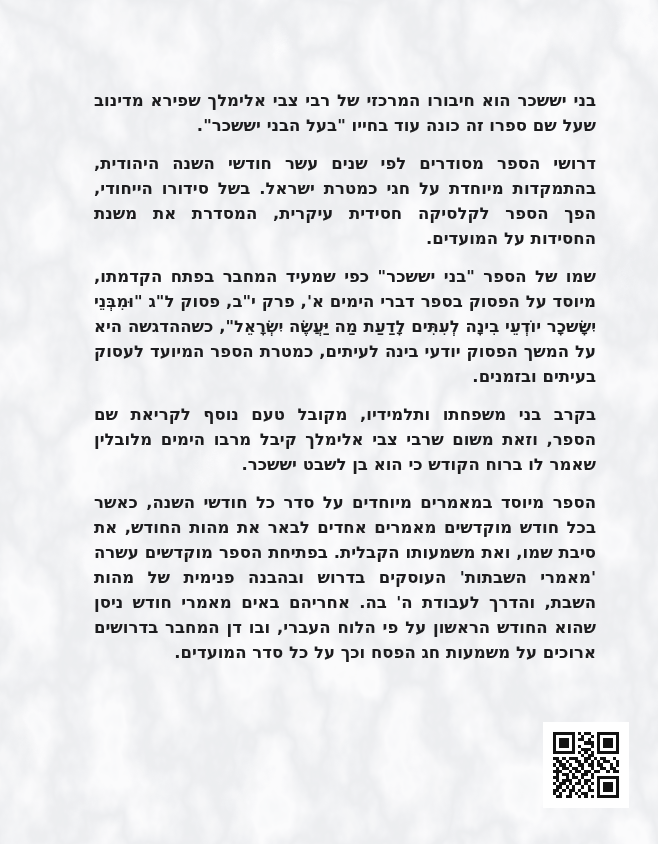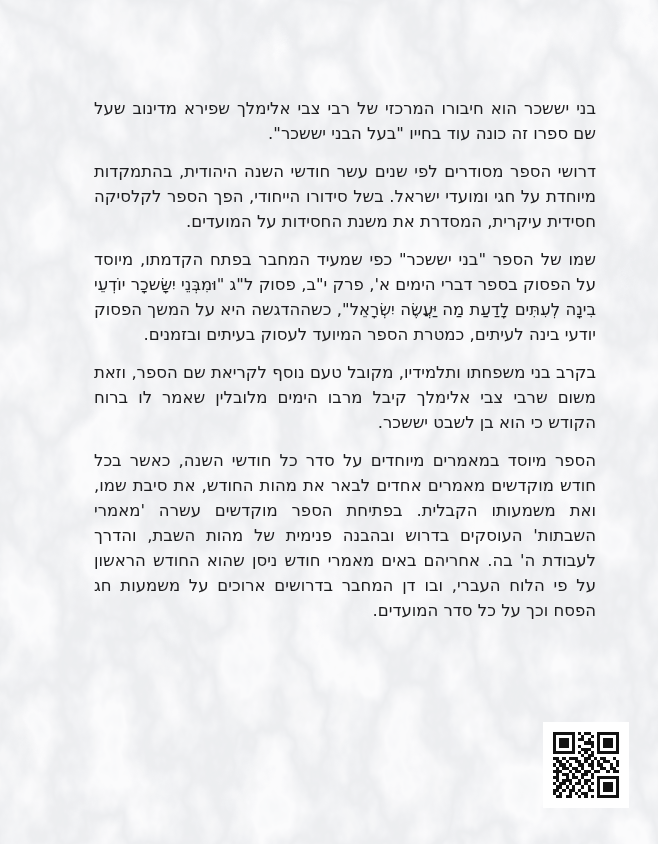--- a/index.html
+++ b/index.html
@@ -15,29 +15,30 @@
   }
   .marble-bg {
     position: absolute;
     top: 0; left: 0;
     width: 658px;
     height: 844px;
     z-index: 0;
   }
   .article {
     position: absolute;
-    top: 96px;
+    top: 88px;
     right: 62px;
     left: 94px;
     z-index: 1;
     direction: rtl;
     text-align: justify;
     color: #1d1d1f;
     font-size: 16.5px;
     line-height: 25px;
+    font-weight: bold;
   }
   .article p {
     margin: 0 0 13px 0;
   }
   .qr-card {
     position: absolute;
     left: 543px;
     top: 722px;
     width: 86px;
     height: 86px;
@@ -68,21 +69,21 @@
         <feFuncA type="linear" slope="0" intercept="1"></feFuncA>
       </feComponentTransfer>
     </filter>
   </defs>
   <rect x="0" y="0" width="658" height="844" fill="#eef0f1"></rect>
   <rect x="0" y="0" width="658" height="844" filter="url(#marbleF)"></rect>
 </svg>
 
 <main id="article" class="article" dir="rtl" style="color: rgb(29, 29, 31);">
     <p>בני יששכר הוא חיבורו המרכזי של רבי צבי אלימלך שפירא מדינוב שעל שם ספרו זה כונה עוד בחייו "בעל הבני יששכר".</p>
-    <p>דרושי הספר מסודרים לפי שנים עשר חודשי השנה היהודית, בהתמקדות מיוחדת על חגי ומועדי ישראל. בשל סידורו הייחודי, הפך הספר לקלסיקה חסידית עיקרית, המסדרת את משנת החסידות על המועדים.</p>
+    <p>דרושי הספר מסודרים לפי שנים עשר חודשי השנה היהודית, בהתמקדות מיוחדת על חגי כמטרת ישראל. בשל סידורו הייחודי, הפך הספר לקלסיקה חסידית עיקרית, המסדרת את משנת החסידות על המועדים.</p>
     <p>שמו של הספר "בני יששכר" כפי שמעיד המחבר בפתח הקדמתו, מיוסד על הפסוק בספר דברי הימים א', פרק י"ב, פסוק ל"ג "וּמִבְּנֵי יִשָּׂשכָר יוֹדְעֵי בִינָה לְעִתִּים לָדַעַת מַה יַּעֲשֶׂה יִשְׂרָאֵל", כשההדגשה היא על המשך הפסוק יודעי בינה לעיתים, כמטרת הספר המיועד לעסוק בעיתים ובזמנים.</p>
     <p>בקרב בני משפחתו ותלמידיו, מקובל טעם נוסף לקריאת שם הספר, וזאת משום שרבי צבי אלימלך קיבל מרבו הימים מלובלין שאמר לו ברוח הקודש כי הוא בן לשבט יששכר.</p>
     <p>הספר מיוסד במאמרים מיוחדים על סדר כל חודשי השנה, כאשר בכל חודש מוקדשים מאמרים אחדים לבאר את מהות החודש, את סיבת שמו, ואת משמעותו הקבלית. בפתיחת הספר מוקדשים עשרה 'מאמרי השבתות' העוסקים בדרוש ובהבנה פנימית של מהות השבת, והדרך לעבודת ה' בה. אחריהם באים מאמרי חודש ניסן שהוא החודש הראשון על פי הלוח העברי, ובו דן המחבר בדרושים ארוכים על משמעות חג הפסח וכך על כל סדר המועדים.</p>
   </main>
 
 <div class="qr-card" style="background: rgb(255, 255, 255);">
   <svg id="qr" viewBox="0 0 21 21" shape-rendering="crispEdges" xmlns="http://www.w3.org/2000/svg" aria-hidden="true">
       <path d="M0 0h1v1h-1zM1 0h1v1h-1zM2 0h1v1h-1zM3 0h1v1h-1zM4 0h1v1h-1zM5 0h1v1h-1zM6 0h1v1h-1zM8 0h1v1h-1zM10 0h1v1h-1zM11 0h1v1h-1zM14 0h1v1h-1zM15 0h1v1h-1zM16 0h1v1h-1zM17 0h1v1h-1zM18 0h1v1h-1zM19 0h1v1h-1zM20 0h1v1h-1zM0 1h1v1h-1zM6 1h1v1h-1zM9 1h1v1h-1zM12 1h1v1h-1zM14 1h1v1h-1zM20 1h1v1h-1zM0 2h1v1h-1zM2 2h1v1h-1zM3 2h1v1h-1zM4 2h1v1h-1zM6 2h1v1h-1zM8 2h1v1h-1zM9 2h1v1h-1zM11 2h1v1h-1zM14 2h1v1h-1zM16 2h1v1h-1zM17 2h1v1h-1zM18 2h1v1h-1zM20 2h1v1h-1zM0 3h1v1h-1zM2 3h1v1h-1zM3 3h1v1h-1zM4 3h1v1h-1zM6 3h1v1h-1zM10 3h1v1h-1zM11 3h1v1h-1zM12 3h1v1h-1zM14 3h1v1h-1zM16 3h1v1h-1zM17 3h1v1h-1zM18 3h1v1h-1zM20 3h1v1h-1zM0 4h1v1h-1zM2 4h1v1h-1zM3 4h1v1h-1zM4 4h1v1h-1zM6 4h1v1h-1zM8 4h1v1h-1zM12 4h1v1h-1zM14 4h1v1h-1zM16 4h1v1h-1zM17 4h1v1h-1zM18 4h1v1h-1zM20 4h1v1h-1zM0 5h1v1h-1zM6 5h1v1h-1zM9 5h1v1h-1zM10 5h1v1h-1zM11 5h1v1h-1zM14 5h1v1h-1zM20 5h1v1h-1zM0 6h1v1h-1zM1 6h1v1h-1zM2 6h1v1h-1zM3 6h1v1h-1zM4 6h1v1h-1zM5 6h1v1h-1zM6 6h1v1h-1zM8 6h1v1h-1zM10 6h1v1h-1zM12 6h1v1h-1zM14 6h1v1h-1zM15 6h1v1h-1zM16 6h1v1h-1zM17 6h1v1h-1zM18 6h1v1h-1zM19 6h1v1h-1zM20 6h1v1h-1zM9 7h1v1h-1zM11 7h1v1h-1zM12 7h1v1h-1zM0 8h1v1h-1zM1 8h1v1h-1zM3 8h1v1h-1zM5 8h1v1h-1zM6 8h1v1h-1zM7 8h1v1h-1zM10 8h1v1h-1zM11 8h1v1h-1zM13 8h1v1h-1zM15 8h1v1h-1zM16 8h1v1h-1zM19 8h1v1h-1zM1 9h1v1h-1zM2 9h1v1h-1zM4 9h1v1h-1zM7 9h1v1h-1zM8 9h1v1h-1zM10 9h1v1h-1zM12 9h1v1h-1zM14 9h1v1h-1zM16 9h1v1h-1zM17 9h1v1h-1zM20 9h1v1h-1zM0 10h1v1h-1zM2 10h1v1h-1zM3 10h1v1h-1zM5 10h1v1h-1zM8 10h1v1h-1zM9 10h1v1h-1zM11 10h1v1h-1zM12 10h1v1h-1zM14 10h1v1h-1zM15 10h1v1h-1zM18 10h1v1h-1zM20 10h1v1h-1zM1 11h1v1h-1zM3 11h1v1h-1zM4 11h1v1h-1zM6 11h1v1h-1zM7 11h1v1h-1zM9 11h1v1h-1zM12 11h1v1h-1zM15 11h1v1h-1zM16 11h1v1h-1zM18 11h1v1h-1zM19 11h1v1h-1zM0 12h1v1h-1zM1 12h1v1h-1zM2 12h1v1h-1zM5 12h1v1h-1zM7 12h1v1h-1zM8 12h1v1h-1zM10 12h1v1h-1zM11 12h1v1h-1zM13 12h1v1h-1zM14 12h1v1h-1zM17 12h1v1h-1zM19 12h1v1h-1zM20 12h1v1h-1zM1 13h1v1h-1zM3 13h1v1h-1zM4 13h1v1h-1zM6 13h1v1h-1zM9 13h1v1h-1zM10 13h1v1h-1zM12 13h1v1h-1zM0 14h1v1h-1zM1 14h1v1h-1zM4 14h1v1h-1zM6 14h1v1h-1zM7 14h1v1h-1zM9 14h1v1h-1zM12 14h1v1h-1zM14 14h1v1h-1zM15 14h1v1h-1zM16 14h1v1h-1zM17 14h1v1h-1zM18 14h1v1h-1zM19 14h1v1h-1zM20 14h1v1h-1zM1 15h1v1h-1zM3 15h1v1h-1zM4 15h1v1h-1zM5 15h1v1h-1zM8 15h1v1h-1zM10 15h1v1h-1zM11 15h1v1h-1zM14 15h1v1h-1zM20 15h1v1h-1zM0 16h1v1h-1zM2 16h1v1h-1zM3 16h1v1h-1zM5 16h1v1h-1zM7 16h1v1h-1zM8 16h1v1h-1zM10 16h1v1h-1zM12 16h1v1h-1zM14 16h1v1h-1zM16 16h1v1h-1zM17 16h1v1h-1zM18 16h1v1h-1zM20 16h1v1h-1zM1 17h1v1h-1zM2 17h1v1h-1zM4 17h1v1h-1zM6 17h1v1h-1zM9 17h1v1h-1zM11 17h1v1h-1zM14 17h1v1h-1zM16 17h1v1h-1zM17 17h1v1h-1zM18 17h1v1h-1zM20 17h1v1h-1zM0 18h1v1h-1zM1 18h1v1h-1zM3 18h1v1h-1zM5 18h1v1h-1zM6 18h1v1h-1zM8 18h1v1h-1zM11 18h1v1h-1zM12 18h1v1h-1zM14 18h1v1h-1zM16 18h1v1h-1zM17 18h1v1h-1zM18 18h1v1h-1zM20 18h1v1h-1zM0 19h1v1h-1zM2 19h1v1h-1zM5 19h1v1h-1zM7 19h1v1h-1zM9 19h1v1h-1zM10 19h1v1h-1zM14 19h1v1h-1zM20 19h1v1h-1zM1 20h1v1h-1zM2 20h1v1h-1zM4 20h1v1h-1zM5 20h1v1h-1zM8 20h1v1h-1zM10 20h1v1h-1zM12 20h1v1h-1zM14 20h1v1h-1zM15 20h1v1h-1zM16 20h1v1h-1zM17 20h1v1h-1zM18 20h1v1h-1zM19 20h1v1h-1zM20 20h1v1h-1z" fill="#121212"></path>
     </svg>
 </div>

